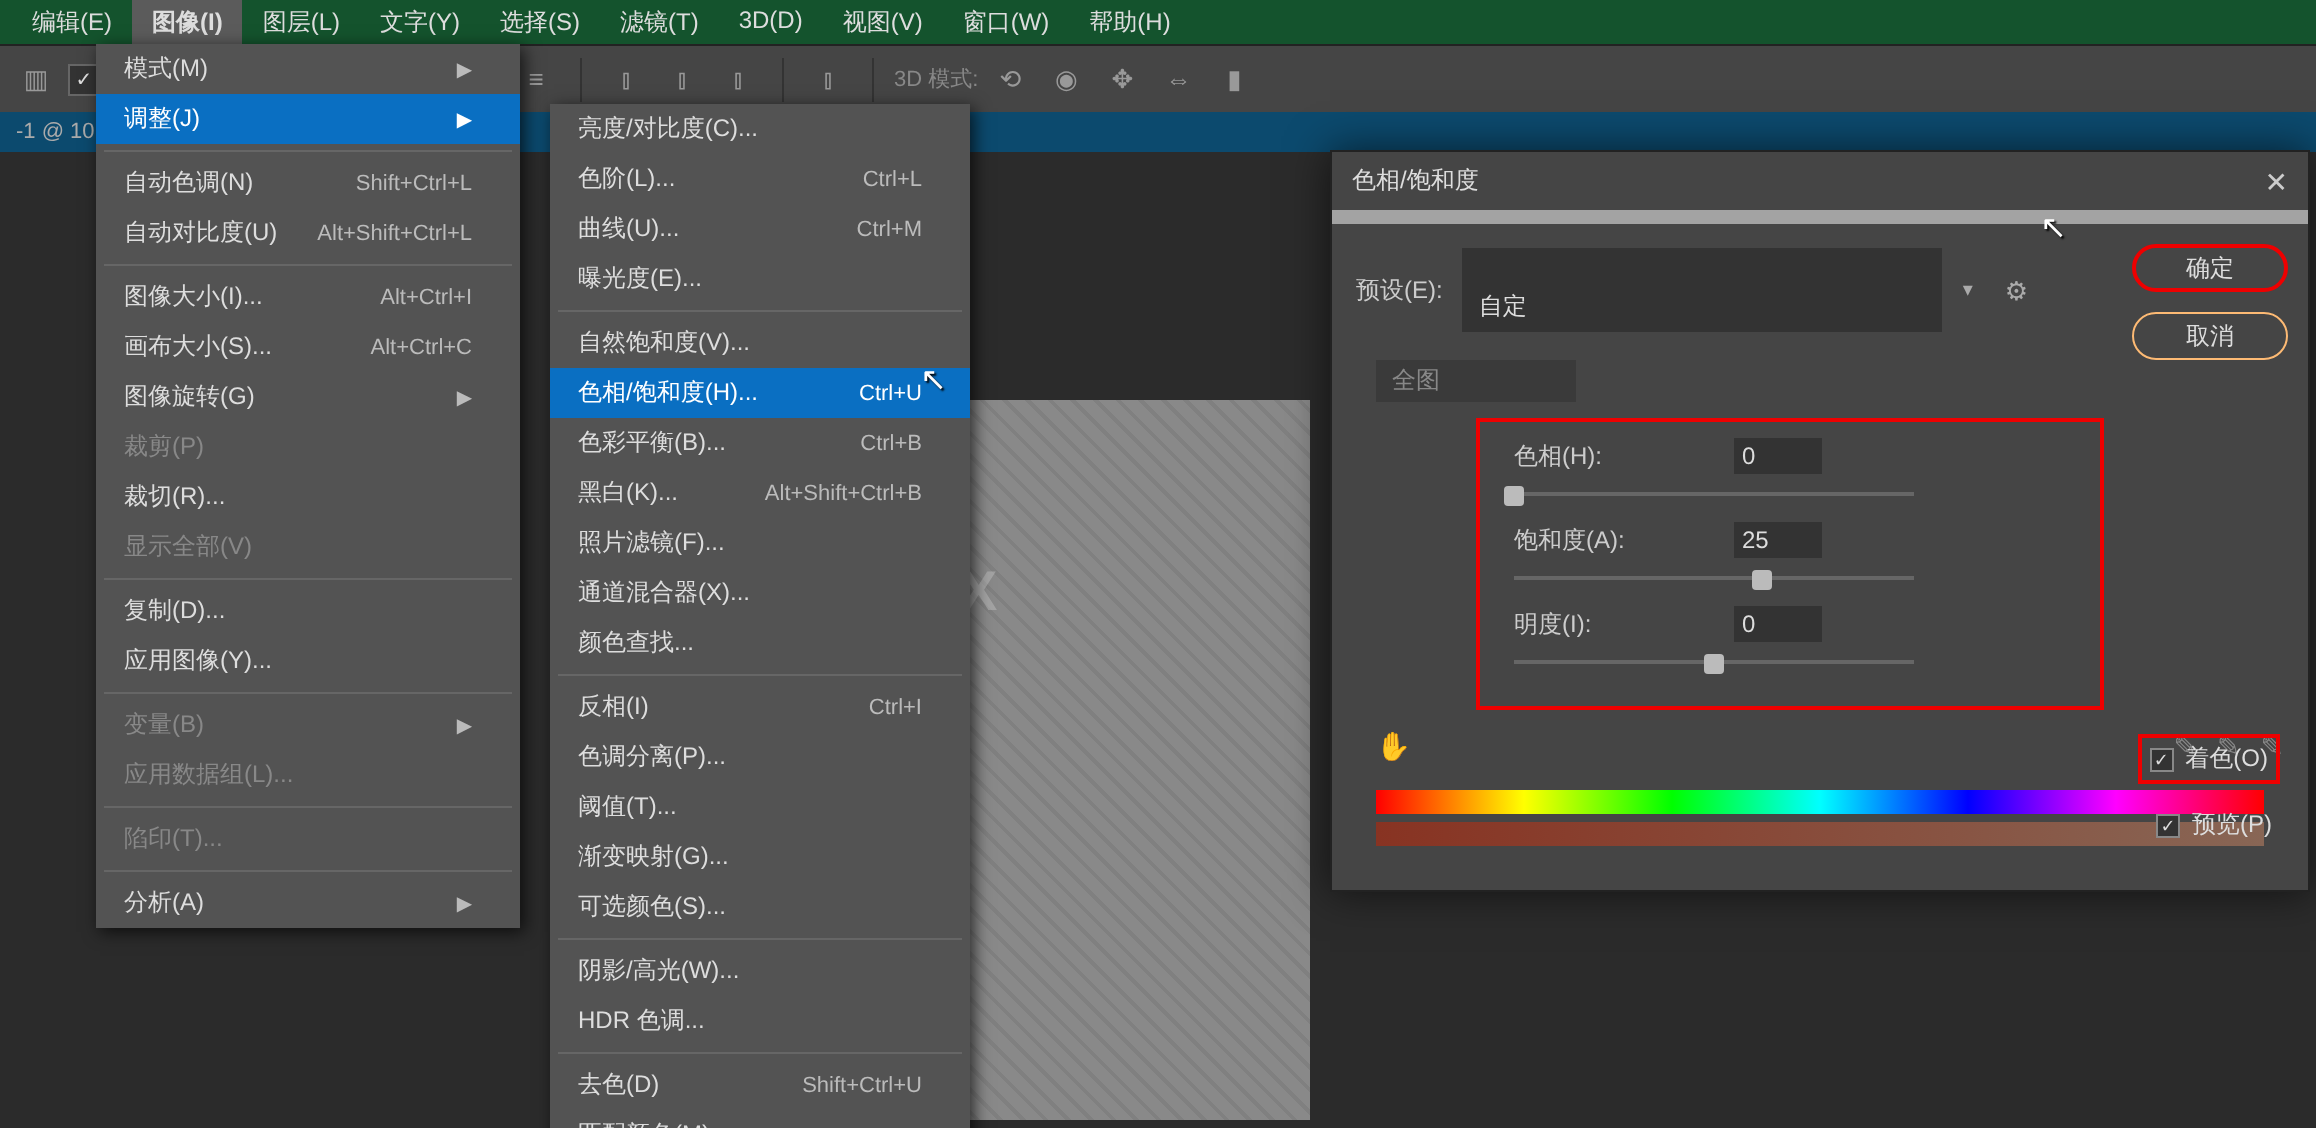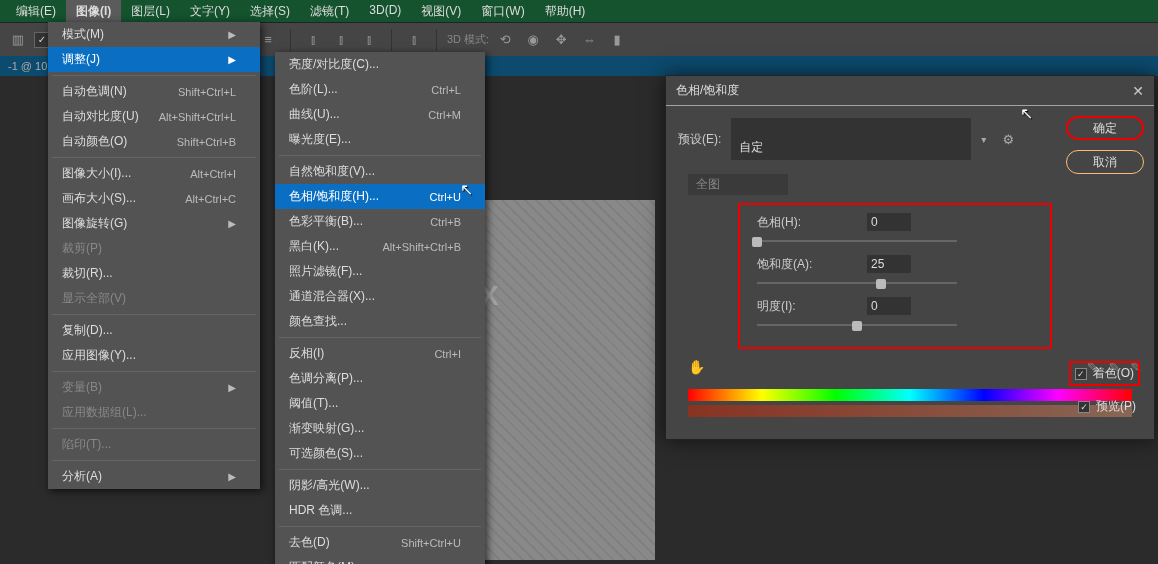--- a/index.html
+++ b/index.html
@@ -33,21 +33,21 @@
 .menu-item.highlighted { background: #0a6fc2; color: #fff; }
 .menu-item.disabled { color: #888; }
 .menu-item .arrow { font-size: 10px; color: #bbb; }
 .menu-item.highlighted .arrow { color: #fff; }
 .menu-sep { height: 1px; background: #666; margin: 3px 4px; }
 .shortcut { color: #bbb; font-size: 11px; margin-left: 20px; }
 .menu-item.highlighted .shortcut { color: #fff; }
 
 
 .dialog { position: absolute; left: 665px; top: 75px; width: 490px; background: #454545; border: 1px solid #222; box-shadow: 0 0 20px rgba(0,0,0,0.6); }
-.dialog-title { background: #454545; padding: 6px 10px; color: #ddd; font-size: 12px; display: flex; justify-content: space-between; align-items: center; border-bottom: 1px solid #a3a3a3; }
+.dialog-title { background: #454545; padding: 6px 10px; color: #ddd; font-size: 12px; display: flex; justify-content: space-between; align-items: center; border-bottom: 7px solid #a3a3a3; }
 .dialog-close { color: #ccc; font-size: 14px; cursor: pointer; }
 .dialog-body { padding: 12px; position: relative; }
 .preset-row { display: flex; align-items: center; gap: 10px; margin-bottom: 14px; }
 .preset-label { color: #ccc; font-size: 12px; }
 .preset-select { background: #333; border: none; color: #ddd; font-size: 12px; padding: 21px 8px; width: 240px; height: 20px; }
 
 .btn { position: absolute; right: 10px; width: 78px; height: 24px; border-radius: 12px; border: 1px solid #fdba74; background: #454545; color: #ddd; font-size: 12px; display: flex; align-items: center; justify-content: center; cursor: pointer; }
 .btn-ok { top: 10px; border: 2px solid #e00; }
 .btn-cancel { top: 44px; }
 
@@ -139,24 +139,20 @@
     </div>
     <div class="menu-sep"></div>
     <div class="menu-item">
       <span>自动色调(N)</span>
       <span class="shortcut">Shift+Ctrl+L</span>
     </div>
     <div class="menu-item">
       <span>自动对比度(U)</span>
       <span class="shortcut">Alt+Shift+Ctrl+L</span>
     </div>
-    <div class="menu-item">
-      <span>自动颜色(O)</span>
-      <span class="shortcut">Shift+Ctrl+B</span>
-    </div>
     <div class="menu-sep"></div>
     <div class="menu-item">
       <span>图像大小(I)...</span>
       <span class="shortcut">Alt+Ctrl+I</span>
     </div>
     <div class="menu-item">
       <span>画布大小(S)...</span>
       <span class="shortcut">Alt+Ctrl+C</span>
     </div>
     <div class="menu-item">

